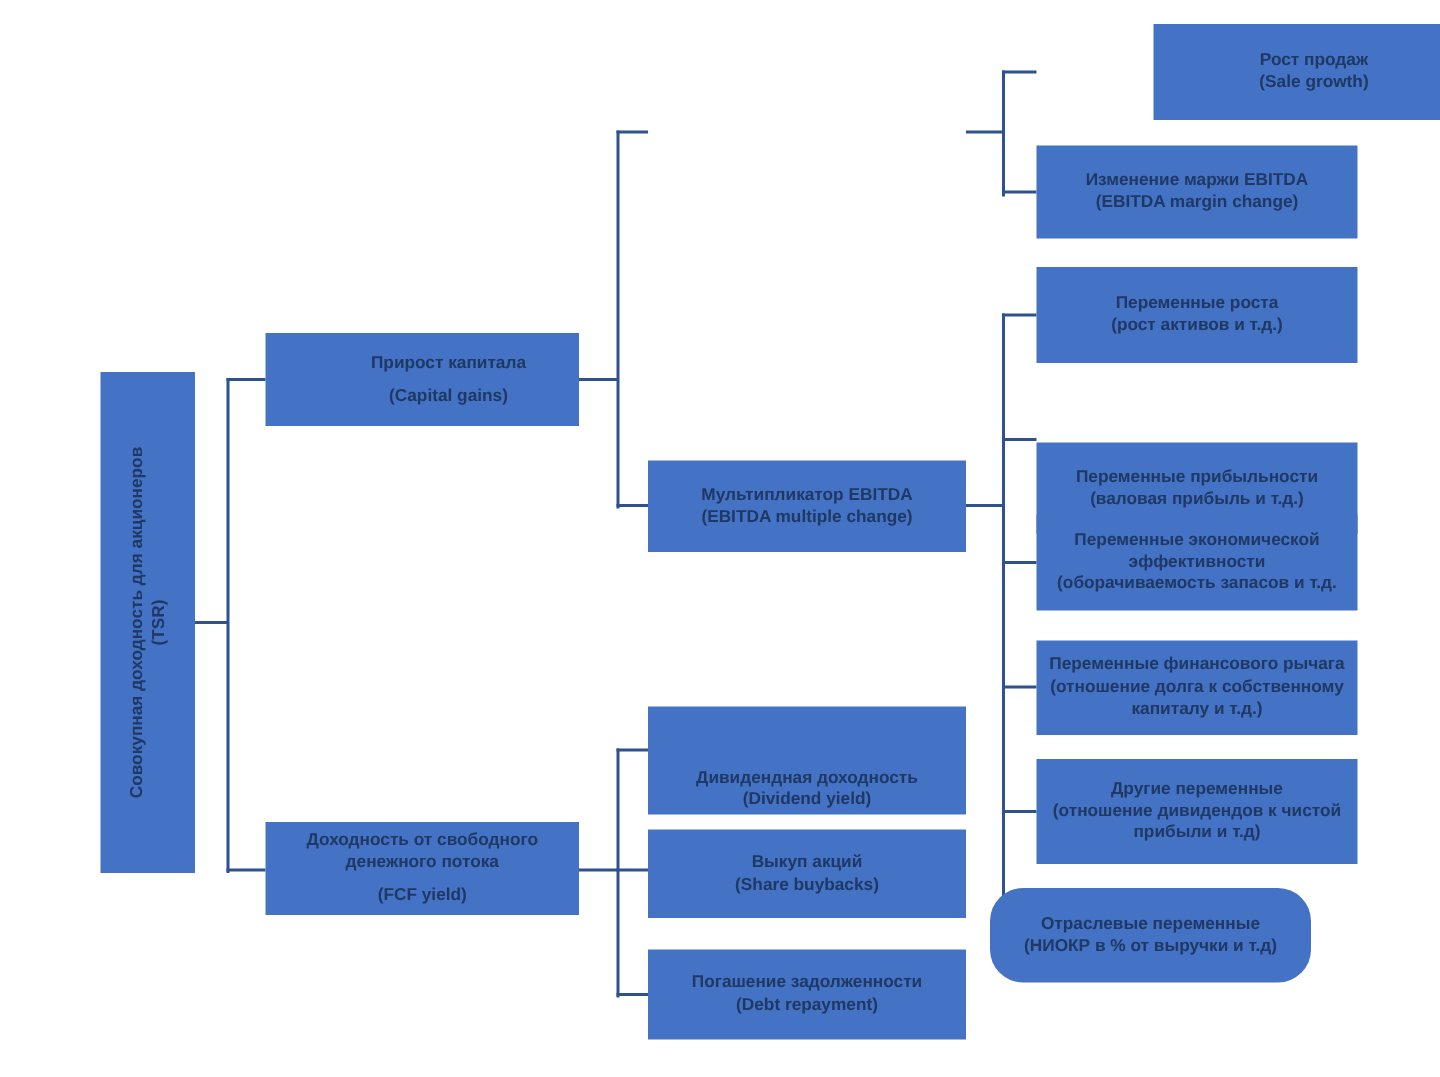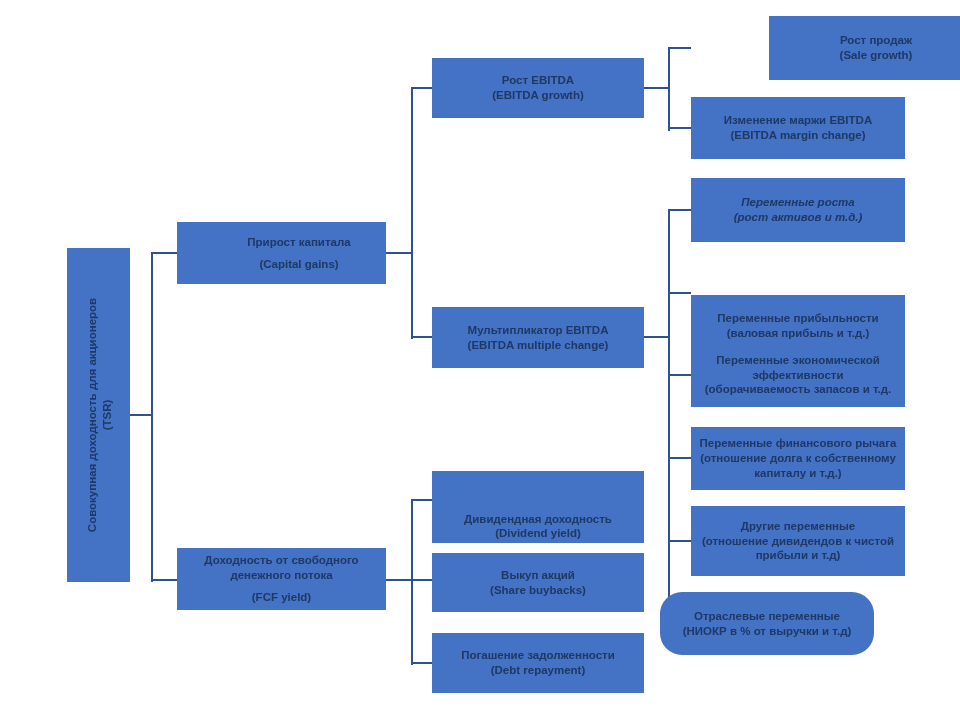--- a/index.html
+++ b/index.html
@@ -45,21 +45,21 @@
   #n-tsr            { left: 67px;  top: 248px; width: 63px;  height: 334px; }
   #n-capital        { left: 177px; top: 222px; width: 209px; height: 62px; padding-left: 40px; }
   #n-fcf            { left: 177px; top: 548px; width: 209px; height: 62px; }
   #n-ebitda-growth  { left: 432px; top: 58px;  width: 212px; height: 60px; }
   #n-ebitda-multiple{ left: 432px; top: 307px; width: 212px; height: 61px; }
   #n-dividend       { left: 432px; top: 471px; width: 212px; height: 72px; justify-content: flex-end; }
   #n-buyback        { left: 432px; top: 553px; width: 212px; height: 59px; }
   #n-debt           { left: 432px; top: 633px; width: 212px; height: 60px; }
   #n-sale-growth    { left: 726px; top: 16px;  width: 214px; height: 64px; margin-left: 43px; }
   #n-margin-change  { left: 691px; top: 97px;  width: 214px; height: 62px; }
-  #n-growth-vars    { left: 691px; top: 178px; width: 214px; height: 64px; font-style: italic; }
+  #n-growth-vars    { left: 691px; top: 178px; width: 214px; height: 64px; }
   #n-profit-vars    { left: 691px; top: 263px; width: 214px; height: 61px; margin-top: 32px; }
   #n-efficiency-vars{ left: 691px; top: 343px; width: 214px; height: 64px; }
   #n-leverage-vars  { left: 691px; top: 427px; width: 214px; height: 63px; }
   #n-other-vars     { left: 691px; top: 506px; width: 214px; height: 70px; text-align: center; }
   #n-industry-vars  { left: 660px; top: 592px; width: 214px; height: 63px; border-radius: 22px; }
 </style>
 </head>
 <body>
 
 <div class="canvas">
@@ -103,24 +103,20 @@
 
   <div class="node gap" id="n-capital">
     <span class="ru">Прирост капитала</span>
     <span class="en">(Capital gains)</span>
   </div>
   <div class="node gap" id="n-fcf">
     <span class="ru">Доходность от свободного денежного потока</span>
     <span class="en">(FCF yield)</span>
   </div>
 
-  <div class="node" id="n-ebitda-growth">
-    <span class="ru">Рост EBITDA</span>
-    <span class="en">(EBITDA growth)</span>
-  </div>
   <div class="node" id="n-ebitda-multiple">
     <span class="ru">Мультипликатор EBITDA</span>
     <span class="en">(EBITDA multiple change)</span>
   </div>
   <div class="node" id="n-dividend">
     <span class="ru">Дивидендная доходность</span>
     <span class="en">(Dividend yield)</span>
   </div>
   <div class="node" id="n-buyback">
     <span class="ru">Выкуп акций</span>

